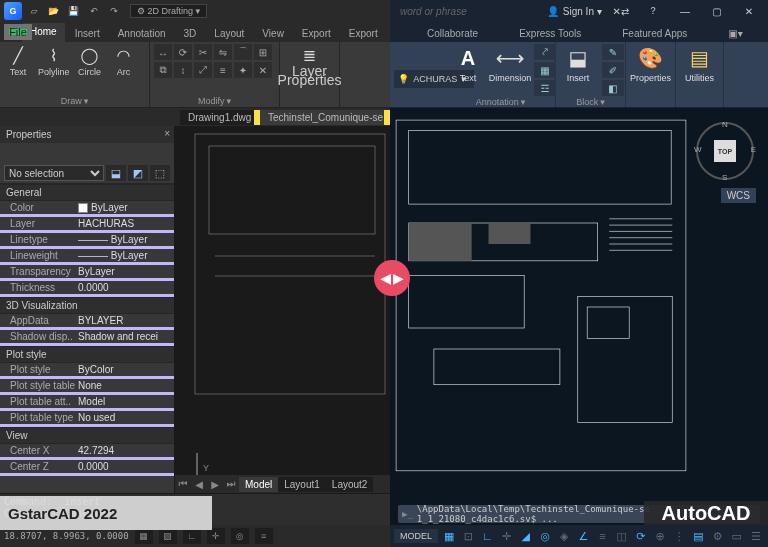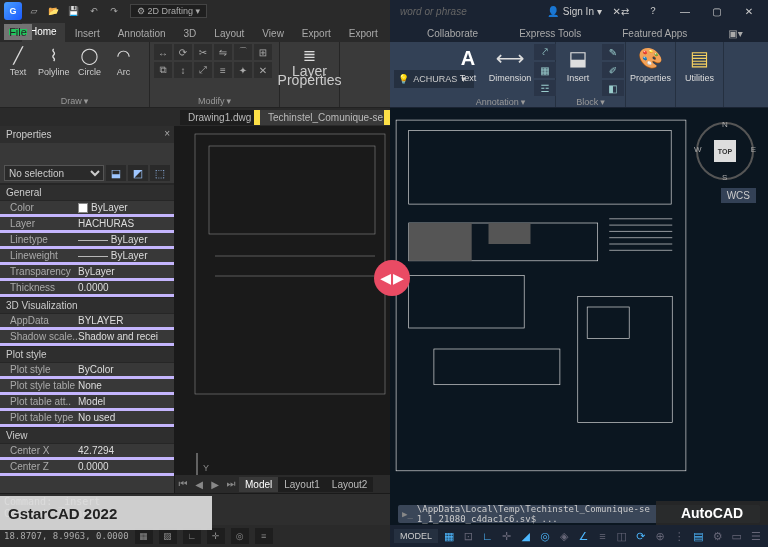--- a/index.html
+++ b/index.html
@@ -92,21 +92,21 @@
 .vc-n { position:absolute; top:-2px; left:26px; color:#aaa; font-size:8px;}
 .vc-s { position:absolute; bottom:-2px; left:26px; color:#aaa; font-size:8px;}
 .vc-e { position:absolute; right:-2px; top:23px; color:#aaa; font-size:8px;}
 .vc-w { position:absolute; left:-2px; top:23px; color:#aaa; font-size:8px;}
 .wcs { position:absolute; right:12px; top:80px; background:#334156;color:#ccc;font-size:10px;padding:2px 6px;}
 .dwg { position:absolute; inset:10px 80px 46px 4px; }
 .dwg line, .dwg rect { stroke:#e8e8e8; stroke-width:0.6; fill:none; }
 .dwg .hatch rect { fill:#555; stroke:none;}
 .r-cmd { position:absolute; left:8px; right:8px; bottom:24px; height:18px; background:#3a4658; display:flex;align-items:center;font-size:9px;font-family:Consolas,monospace;color:#ccc;padding:0 4px; border-radius:2px;}
 .r-cmd .tri { color:#888;margin-right:4px;}
-.caption-r { position:absolute; right:0; bottom:22px; width:112px; height:24px; background:rgba(40,40,40,0.9); color:#fff; font-size:14px; font-weight:bold;display:flex;align-items:center;justify-content:center;z-index:50;}
+.caption-r { position:absolute; right:0; bottom:22px; width:124px; height:24px; background:rgba(40,40,40,0.9); color:#fff; font-size:20px; font-weight:bold;display:flex;align-items:center;justify-content:center;z-index:50;}
 .status-r { position:absolute; left:0;right:0;bottom:0;height:22px;background:#1a2332;display:flex;align-items:center;gap:3px;padding:0 4px;justify-content:flex-end;}
 .status-r .sb { width:20px;height:16px;display:flex;align-items:center;justify-content:center;font-size:11px;}
 .status-r .sb.on { color:#4db8ff;}
 .status-r .sb.off { color:#667;}
 .status-r .model { background:#253040;padding:2px 6px;font-size:9px;color:#ccc;margin-right:auto;}
 </style>
 </head>
 <body>
 
 <div class="app">
@@ -234,21 +234,21 @@
           </div>
         <div class="cat">3D Visualization</div>
         <div id="viz-rows">
             <div class="prop-row">
               <div class="k">AppData</div>
               <div class="v">
                 <span>BYLAYER</span>
               </div>
             </div>
             <div class="prop-row">
-              <div class="k">Shadow scale..</div>
+              <div class="k">Shadow disp..</div>
               <div class="v">
                 <span>Shadow and recei</span>
               </div>
             </div>
           </div>
         <div class="cat">Plot  style</div>
         <div id="plot-rows">
             <div class="prop-row">
               <div class="k">Plot style</div>
               <div class="v">

